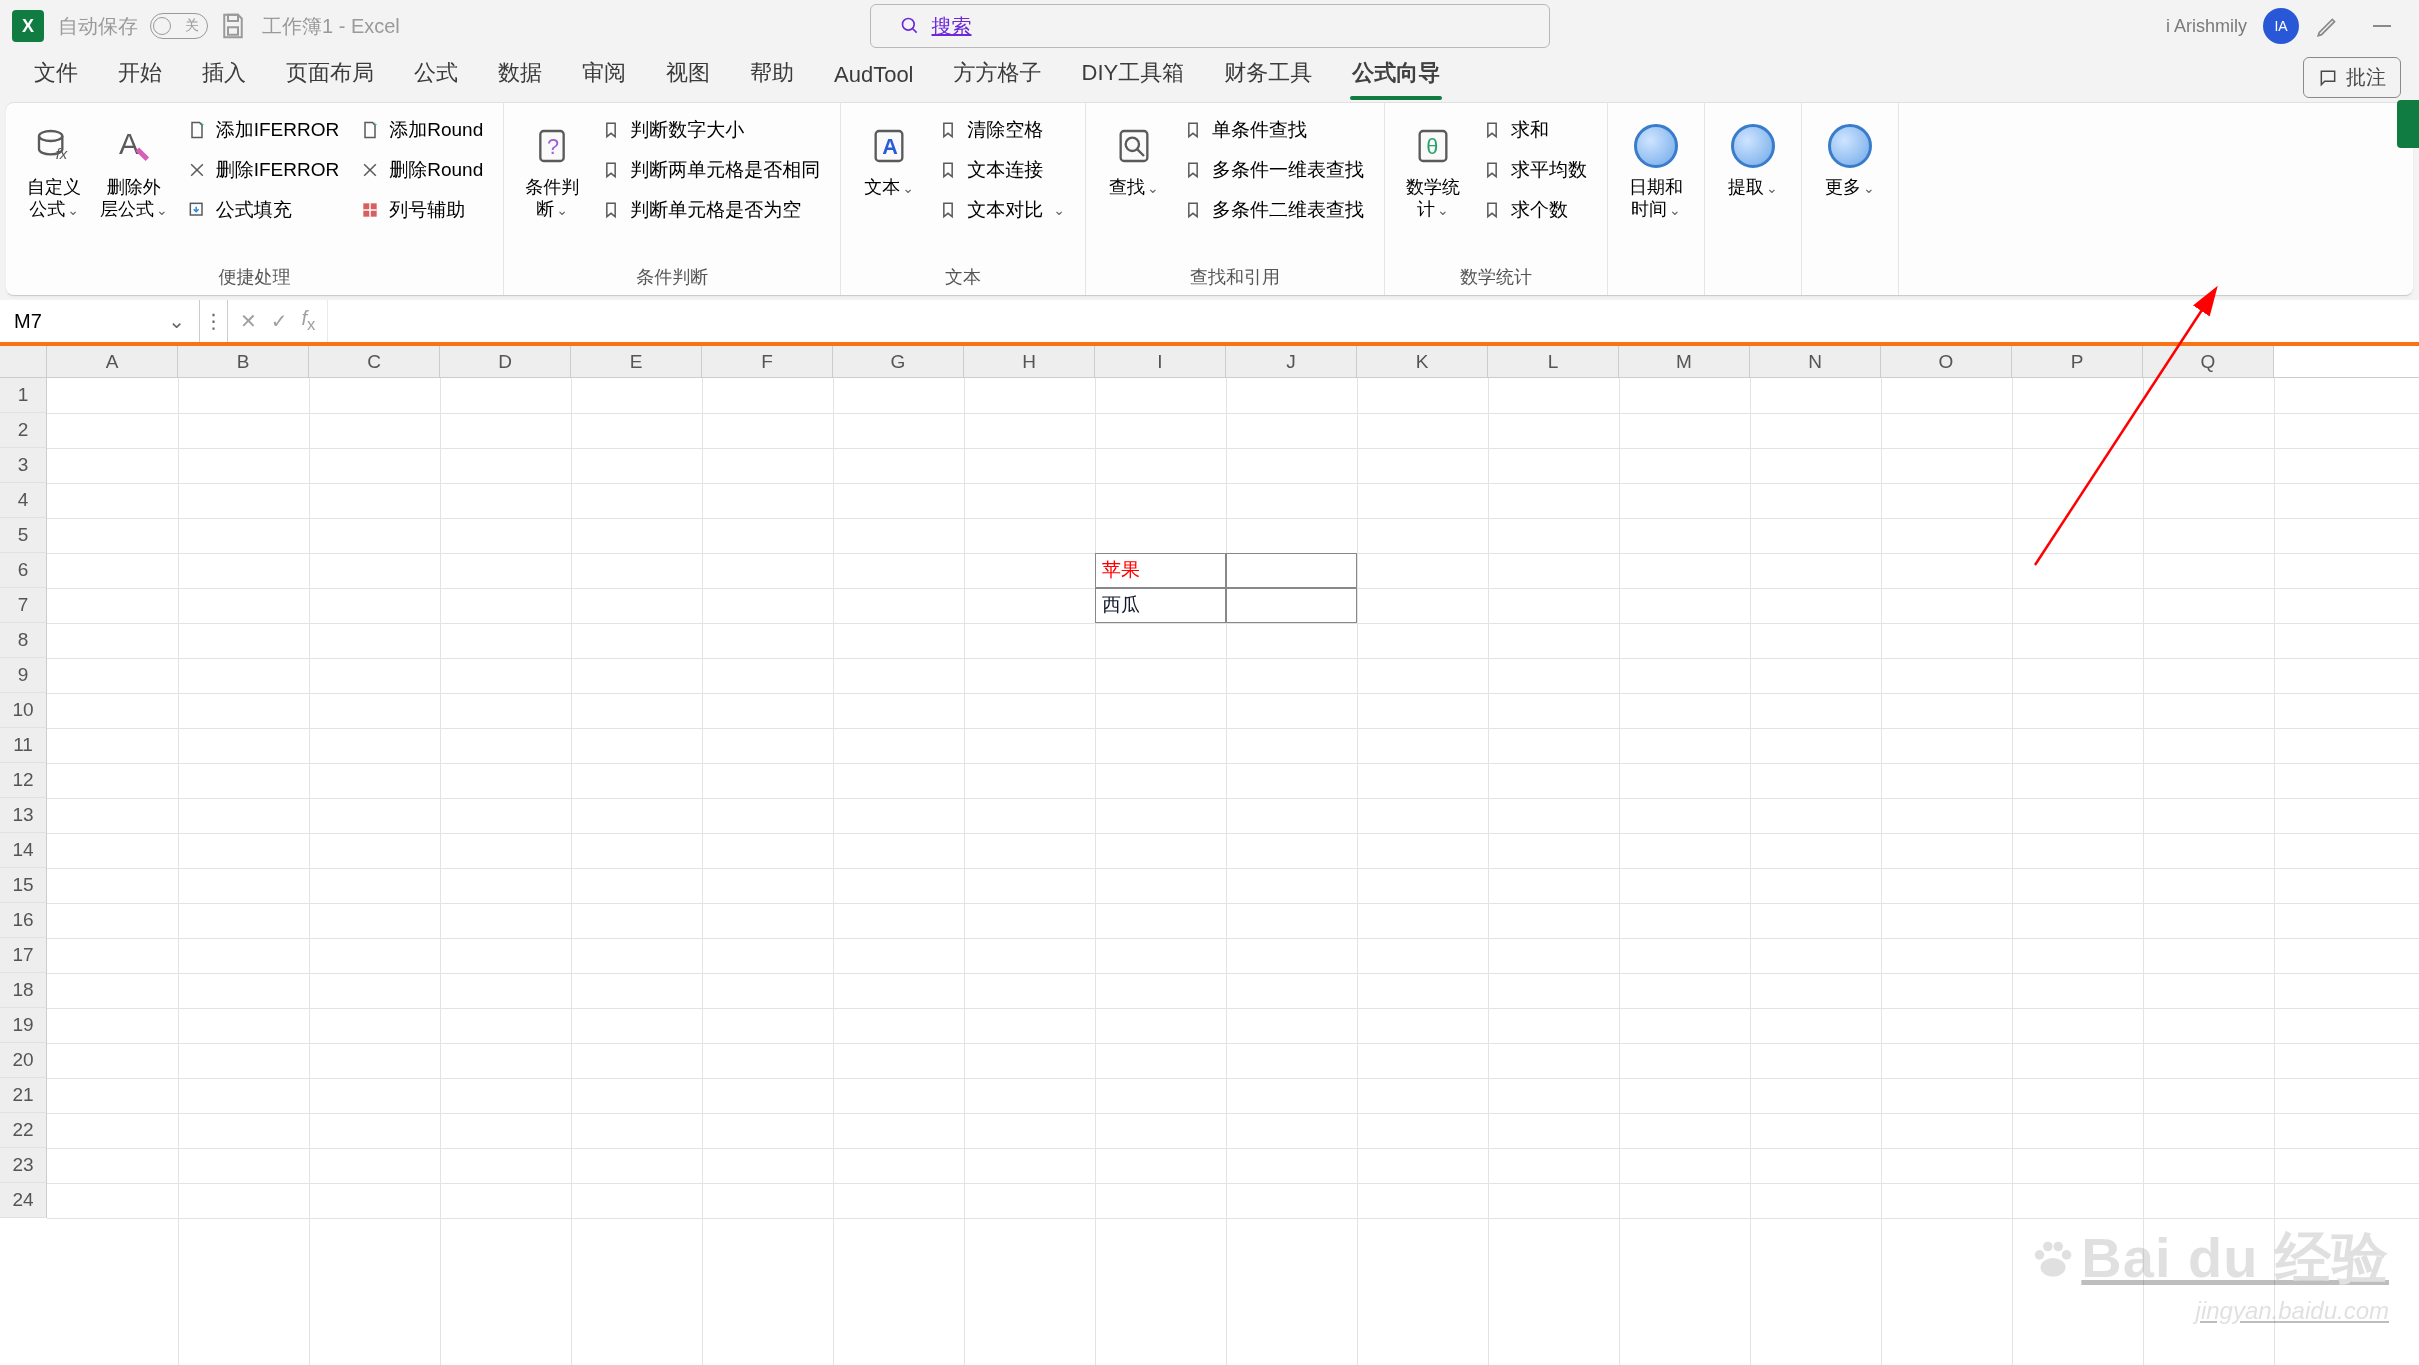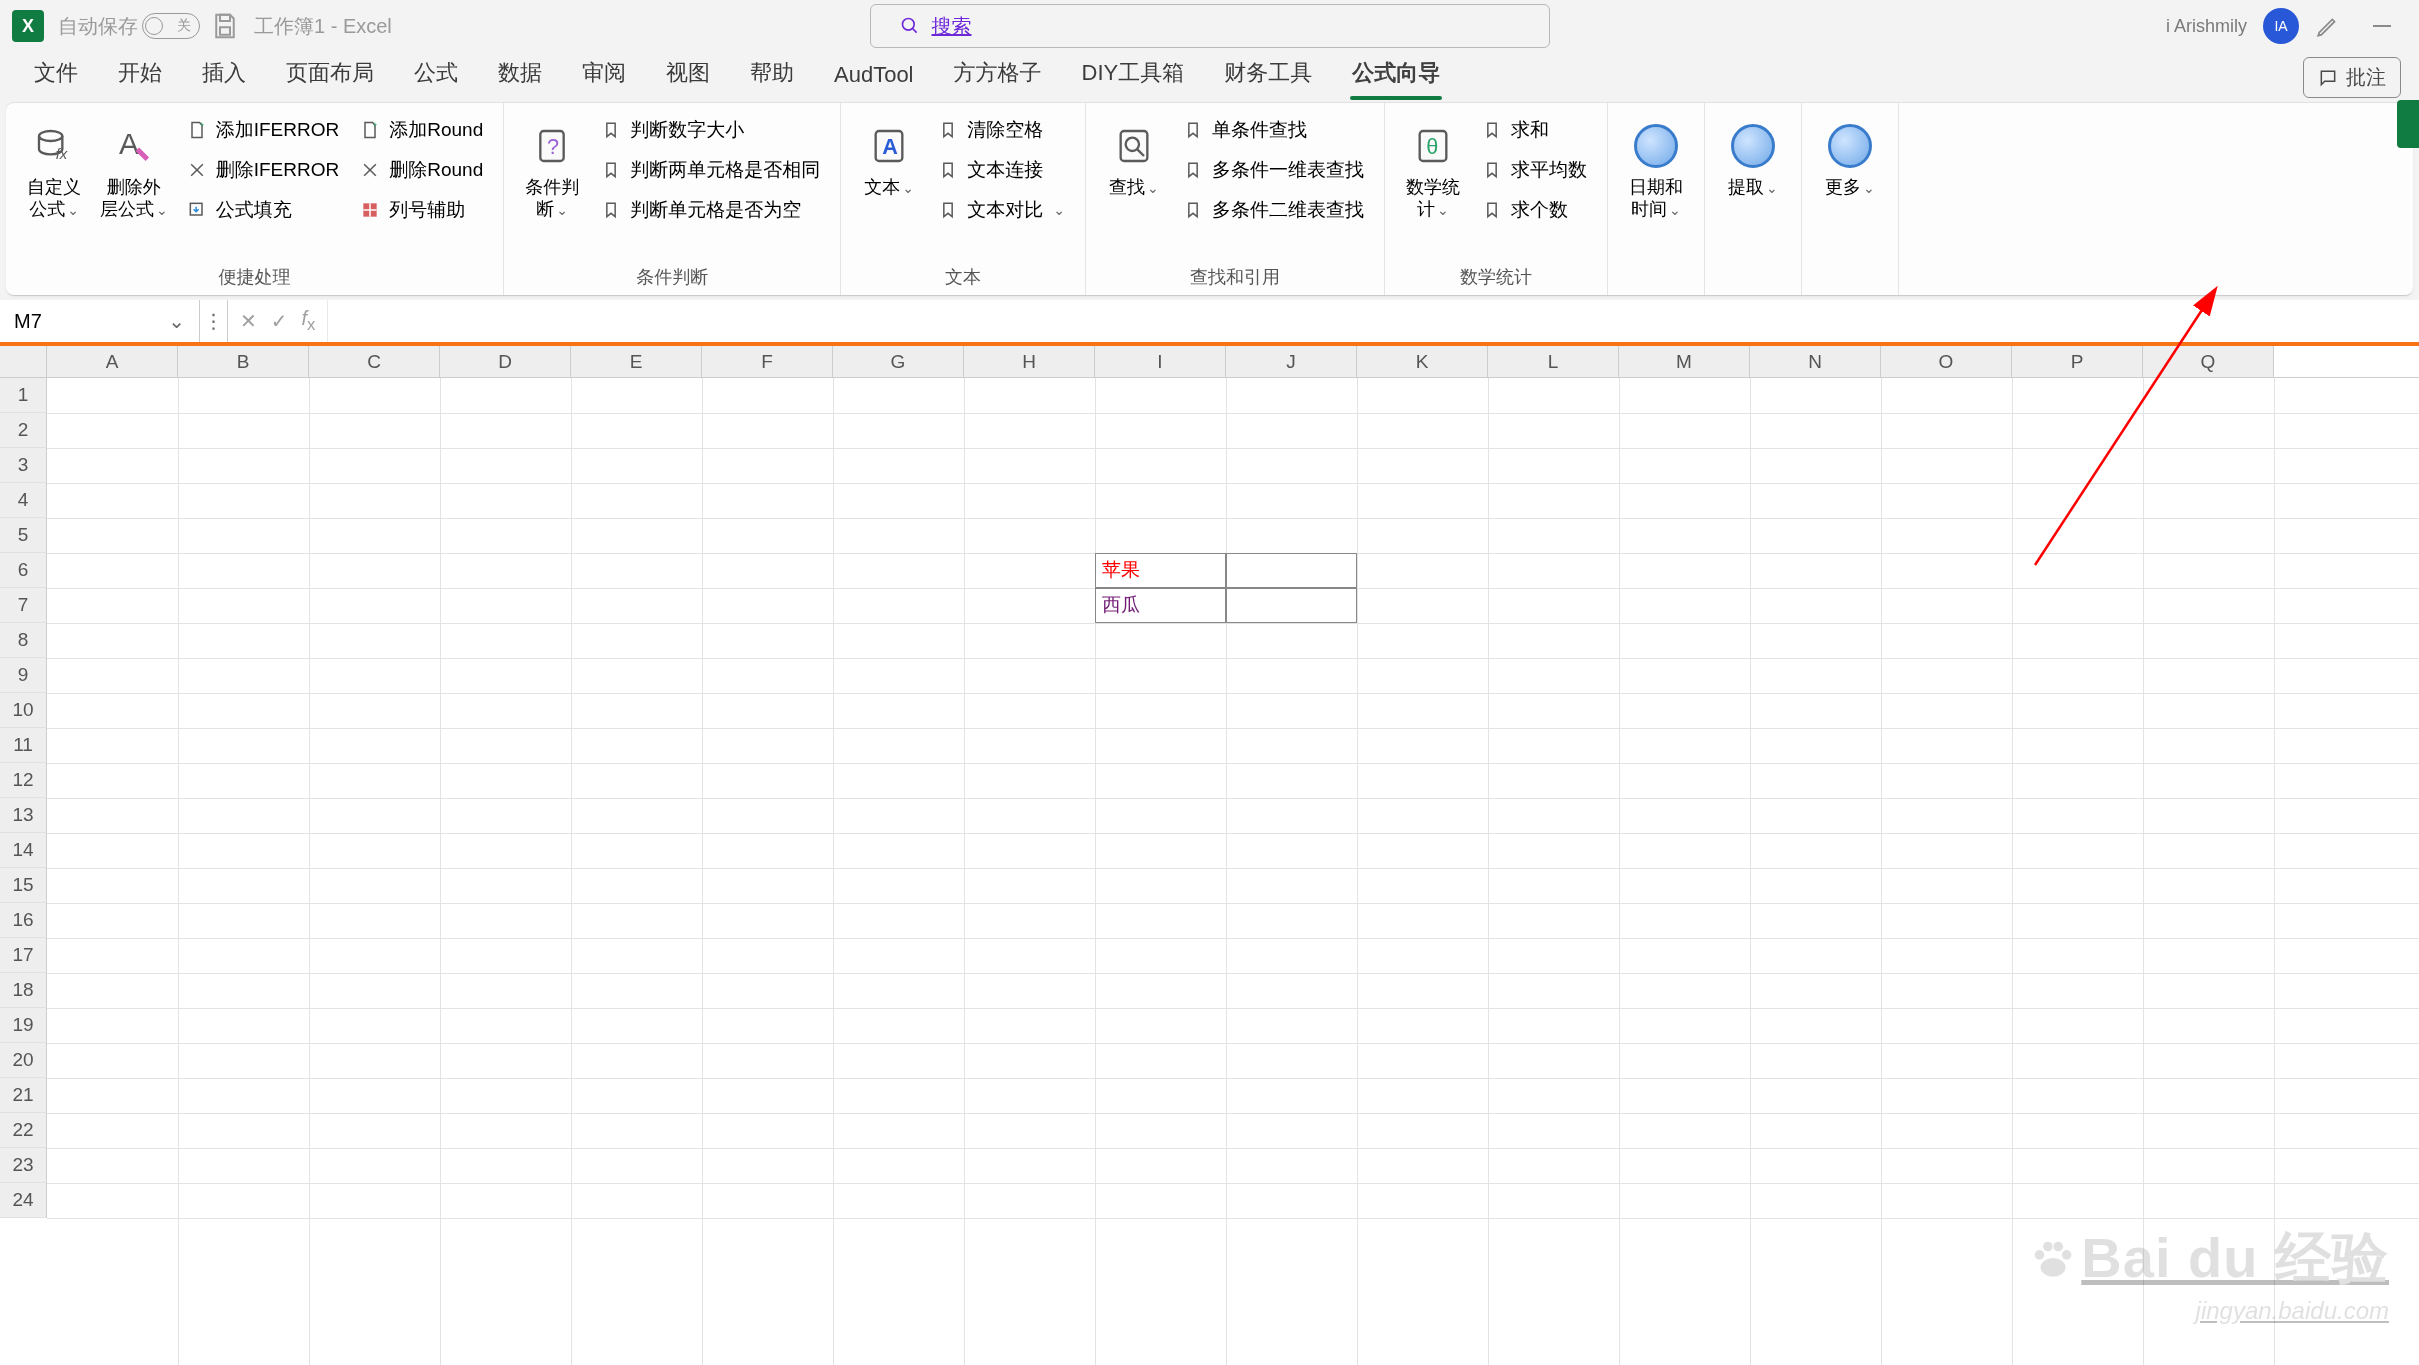--- a/index.html
+++ b/index.html
@@ -2,21 +2,21 @@
 <html><head>
 <meta charset="utf-8">
 <style>
 * { margin: 0; padding: 0; box-sizing: border-box; font-family: "Microsoft YaHei", "Segoe UI", sans-serif; }
 body { background: #f3f3f3; overflow: hidden; width: 2419px; height: 1365px; position: relative; }
 
 
 .title-bar { height: 52px; display: flex; align-items: center; padding: 0 12px; background: #f3f3f3; }
 .excel-logo { width: 32px; height: 32px; background: #107c41; border-radius: 4px; display: flex; align-items: center; justify-content: center; margin-right: 14px; }
 .excel-logo::before { content: "X"; color: #fff; font-weight: bold; font-size: 18px; }
-.autosave-label { color: #9a9a9a; font-size: 20px; margin-right: 4px; }
+.autosave-label { color: #9a9a9a; font-size: 20px; margin-right: 12px; }
 .autosave-toggle { width: 58px; height: 26px; border: 1.5px solid #9a9a9a; border-radius: 13px; display: flex; align-items: center; padding: 2px; position: relative; margin-right: 10px; }
 .autosave-toggle .knob { width: 18px; height: 18px; border-radius: 50%; border: 1.5px solid #9a9a9a; }
 .autosave-toggle .knob-label { position: absolute; right: 8px; font-size: 14px; color: #9a9a9a; }
 .save-icon { width: 30px; height: 30px; color: #9a9a9a; margin-right: 14px; }
 .workbook-title { color: #9a9a9a; font-size: 20px; }
 .search-box { position: absolute; left: 50%; transform: translateX(-50%); width: 680px; height: 44px; border: 1px solid #b8b8b8; border-radius: 6px; display: flex; align-items: center; padding: 0 29px; color: #6d28d9; text-decoration: underline; }
 .search-box .search-icon { width: 20px; height: 20px; margin-right: 12px; }
 .title-right { margin-left: auto; display: flex; align-items: center; gap: 16px; }
 .user-name { color: #7a7a7a; font-size: 18px; }
 .user-avatar { width: 36px; height: 36px; border-radius: 50%; background: #2858d8; display: flex; align-items: center; justify-content: center; color: #fff; font-size: 14px; }
@@ -560,21 +560,21 @@
     <div class="gridlines-h" style="top: 627px;"></div>
     <div class="gridlines-h" style="top: 662px;"></div>
     <div class="gridlines-h" style="top: 697px;"></div>
     <div class="gridlines-h" style="top: 732px;"></div>
     <div class="gridlines-h" style="top: 767px;"></div>
     <div class="gridlines-h" style="top: 802px;"></div>
     <div class="gridlines-h" style="top: 837px;"></div>
     <div class="gridlines-h" style="top: 872px;"></div>
     <div class="bordered-cell" style="left: 1095px; top: 207px; width: 131px; height: 35px; color: rgb(255, 0, 0);">苹果</div>
     <div class="bordered-cell" style="left: 1226px; top: 207px; width: 131px; height: 35px;"></div>
-    <div class="bordered-cell" style="left: 1095px; top: 242px; width: 131px; height: 35px; color: #701a75;">西瓜</div>
+    <div class="bordered-cell" style="left: 1095px; top: 242px; width: 131px; height: 35px; color: #0f172a;">西瓜</div>
     <div class="bordered-cell" style="left: 1226px; top: 242px; width: 131px; height: 35px;"></div>
   </div>
 
 <svg class="arrow-svg" style="left:0;top:0;width:2419px;height:1365px;position:absolute">
   <defs>
       <marker id="ah" markerWidth="12" markerHeight="12" refX="10" refY="4" orient="auto">
         <path d="M0,0 L12,4 L0,8 z" fill="#ff0000"></path>
       </marker>
     </defs>
   <line x1="2035" y1="565" x2="2215" y2="290" stroke="#ff0000" stroke-width="2.5" marker-end="url(#ah)"></line>

